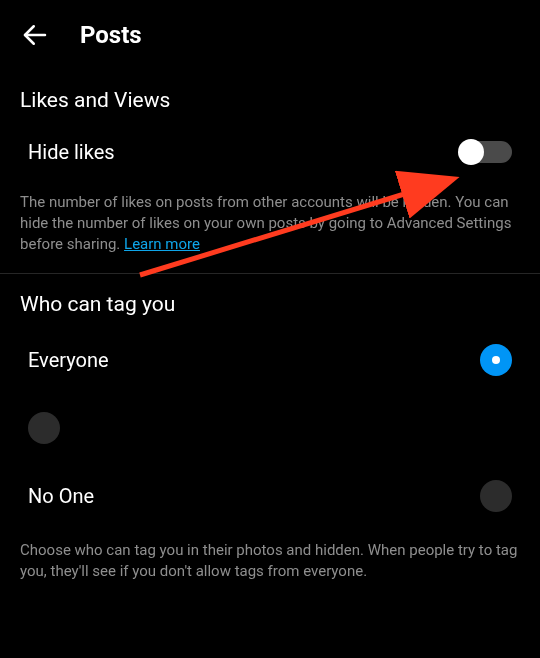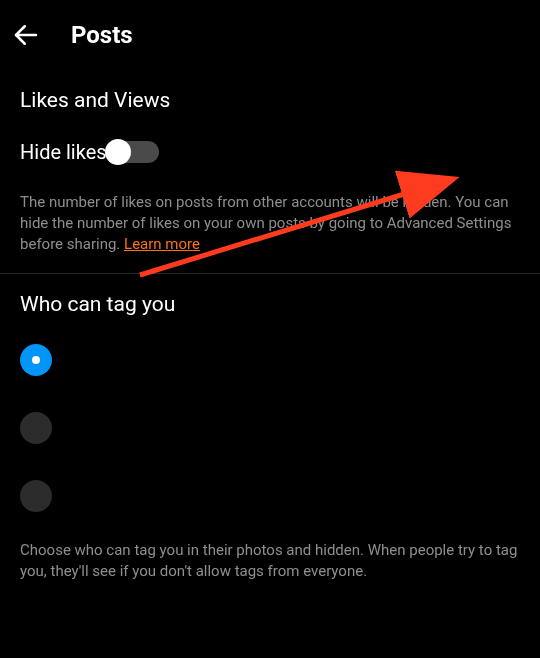--- a/index.html
+++ b/index.html
@@ -12,56 +12,57 @@
       height: 658px;
       background: #000;
       color: #fff;
       font-family: -apple-system, BlinkMacSystemFont, "Segoe UI", Roboto, Helvetica, Arial, sans-serif;
       overflow: hidden;
       position: relative;
     }
     .header {
       display: flex;
       align-items: center;
-      padding: 20px 20px 20px 11px;
+      padding: 20px 20px 20px 20px;
     }
     .back-btn {
       display: flex;
       align-items: center;
       justify-content: center;
       margin-right: 30px;
       cursor: pointer;
     }
     .page-title {
       font-size: 24px;
       font-weight: 700;
     }
     .section-title {
       font-size: 21px;
       font-weight: 400;
       padding: 18px 20px 10px 20px;
     }
     .row {
       display: flex;
       align-items: center;
-      padding: 18px 20px;
+      justify-content: space-between;
+      padding: 18px 28px;
     }
     .row-label {
       font-size: 20px;
       font-weight: 400;
       color: #fff;
     }
     .description {
       padding: 10px 20px 18px 20px;
       font-size: 15px;
       color: #8e8e8e;
       line-height: 1.4;
     }
     .learn-more {
-      color: #f97316;
+      color: #0ea5e9;
       text-decoration: underline;
       cursor: pointer;
     }
     .divider {
       height: 1px;
       background: #262626;
       width: 100%;
     }
     .toggle {
       width: 52px;
@@ -131,28 +132,30 @@
 
 <div class="description">
   <span>The number of likes on posts from other accounts will be hidden. You can hide the number of likes on your own posts by going to Advanced Settings before sharing. </span><span class="learn-more">Learn more</span>
 </div>
 
 <div class="divider"></div>
 
 <div class="section-title">Who can tag you</div>
 
 <div class="row">
+  <div class="row-label">Everyone</div>
   <div class="radio selected"></div>
 </div>
 
 <div class="row">
   <div class="radio"></div>
 </div>
 
 <div class="row">
+  <div class="row-label">No One</div>
   <div class="radio"></div>
 </div>
 
 <div class="description">
   <span>Choose who can tag you in their photos and hidden. When people try to tag you, they'll see if you don't allow tags from everyone.</span>
 </div>
 
 <svg class="arrow-annotation" style="left:120px; top:165px;" width="360" height="120" viewBox="0 0 360 120">
   <defs>
     <marker id="arrowhead" markerWidth="12" markerHeight="10" refX="10" refY="5" orient="auto">

